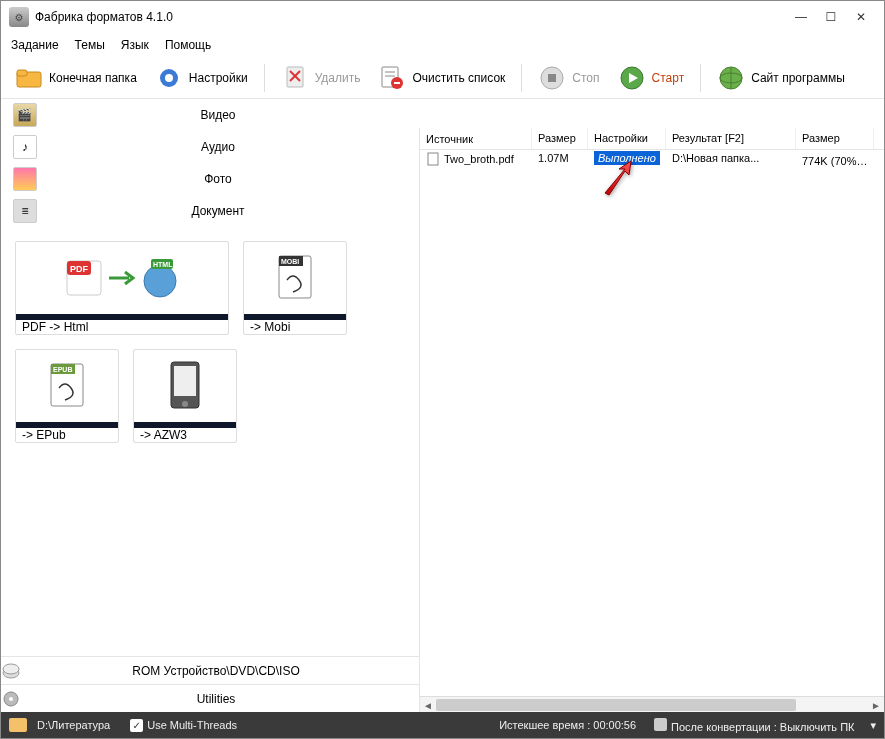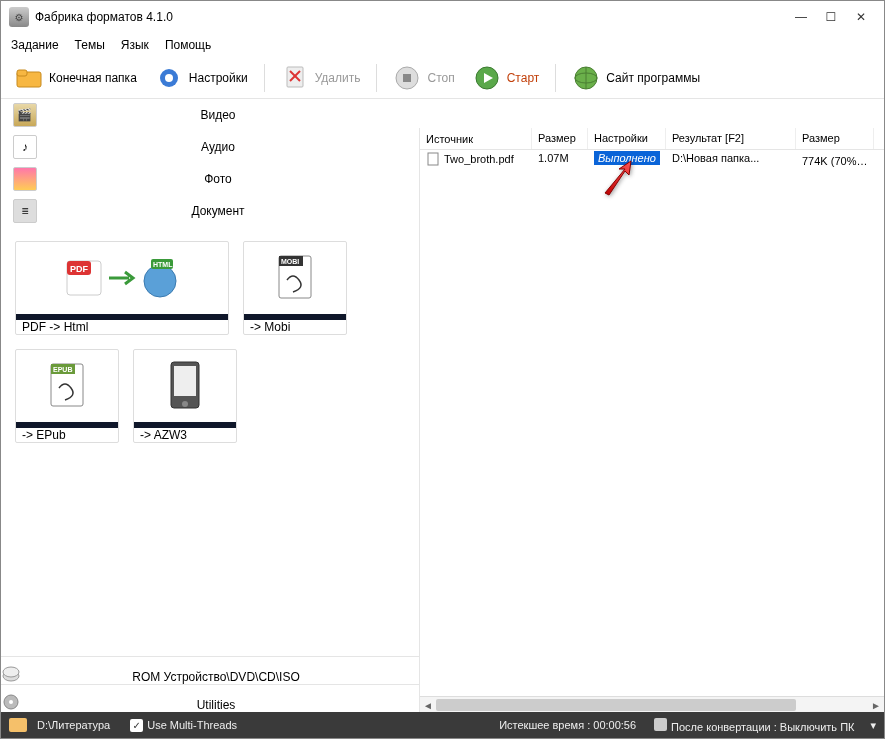--- a/index.html
+++ b/index.html
@@ -25,21 +25,21 @@
 .cat-row { display: flex; align-items: center; height: 32px; padding-left: 12px; }
 .cat-row .cat-ic { width: 24px; height: 24px; border: 1px solid #ccc; border-radius: 2px; display: flex; align-items: center; justify-content: center; font-size: 12px; margin-right: 40px; }
 .cat-row .cat-label { flex: 1; text-align: center; font-size: 12px; padding-right: 60px; }
 
 .formats { padding: 14px 14px; display: flex; flex-wrap: wrap; gap: 14px; align-content: flex-start; }
 .fmt-card { width: 104px; height: 94px; border: 1px solid #ddd; border-radius: 2px; display: flex; flex-direction: column; cursor: pointer; }
 .fmt-card.wide { width: 214px; }
 .fmt-card .thumb { flex: 1; display: flex; align-items: center; justify-content: center; gap: 0; }
 .fmt-card .cap { font-size: 12px; padding: 0 6px; border-top: 6px solid #0f172a; }
 
-.rom-row, .util-row { display: flex; align-items: flex-end; height: 28px; border-top: 1px solid #e5e5e5; font-size: 12px; gap: 12px; }
+.rom-row, .util-row { display: flex; align-items: center; height: 28px; border-top: 1px solid #e5e5e5; font-size: 12px; gap: 12px; }
 .rom-row .ic, .util-row .ic { width: 20px; height: 20px; margin-right: 60px; display:flex;align-items:center;justify-content:center;}
 .rom-row span.label, .util-row span.label { flex:1; text-align:center; padding-right:80px;}
 
 .right-pane { flex: 1; border-left: 1px solid #e5e5e5; display: flex; flex-direction: column; margin-top: 29px; }
 .grid-header { display: flex; height: 22px; border-bottom: 1px solid #e5e5e5; font-size: 11px; }
 .grid-header div { padding: 4px 6px; border-right: 1px solid #eee; }
 .grid-row { display: flex; height: 22px; font-size: 11px; align-items: flex-start; }
 .grid-row div { padding: 2px 6px; overflow: hidden; white-space: nowrap; text-overflow: ellipsis; }
 .col-src { width: 112px; display:flex; align-items:center; gap:4px; }
 .col-size1 { width: 56px; }
@@ -105,20 +105,32 @@
   <div class="tbtn disabled">
     <span class="ic">
         <svg width="22" height="26">
           <rect x="3" y="2" width="16" height="20" rx="1" fill="#eee" stroke="#bbb"></rect>
           <line x1="6" y1="6" x2="16" y2="16" stroke="#d33" stroke-width="2"></line>
           <line x1="16" y1="6" x2="6" y2="16" stroke="#d33" stroke-width="2"></line>
         </svg>
       </span>
     <span>Удалить</span>
   </div>
+  <div class="tbtn">
+    <span class="ic">
+        <svg width="24" height="26">
+          <rect x="2" y="2" width="16" height="20" rx="1" fill="#fff" stroke="#888"></rect>
+          <line x1="5" y1="7" x2="15" y2="7" stroke="#888"></line>
+          <line x1="5" y1="11" x2="15" y2="11" stroke="#888"></line>
+          <circle cx="17" cy="18" r="6" fill="#d33"></circle>
+          <line x1="14" y1="18" x2="20" y2="18" stroke="#fff" stroke-width="2"></line>
+        </svg>
+      </span>
+    <span>Очистить список</span>
+  </div>
   <div class="sep"></div>
   <div class="tbtn disabled">
     <span class="ic">
         <svg width="26" height="26">
           <circle cx="13" cy="13" r="11" fill="#ddd" stroke="#aaa"></circle>
           <rect x="9" y="9" width="8" height="8" fill="#888"></rect>
         </svg>
       </span>
     <span>Стоп</span>
   </div>

